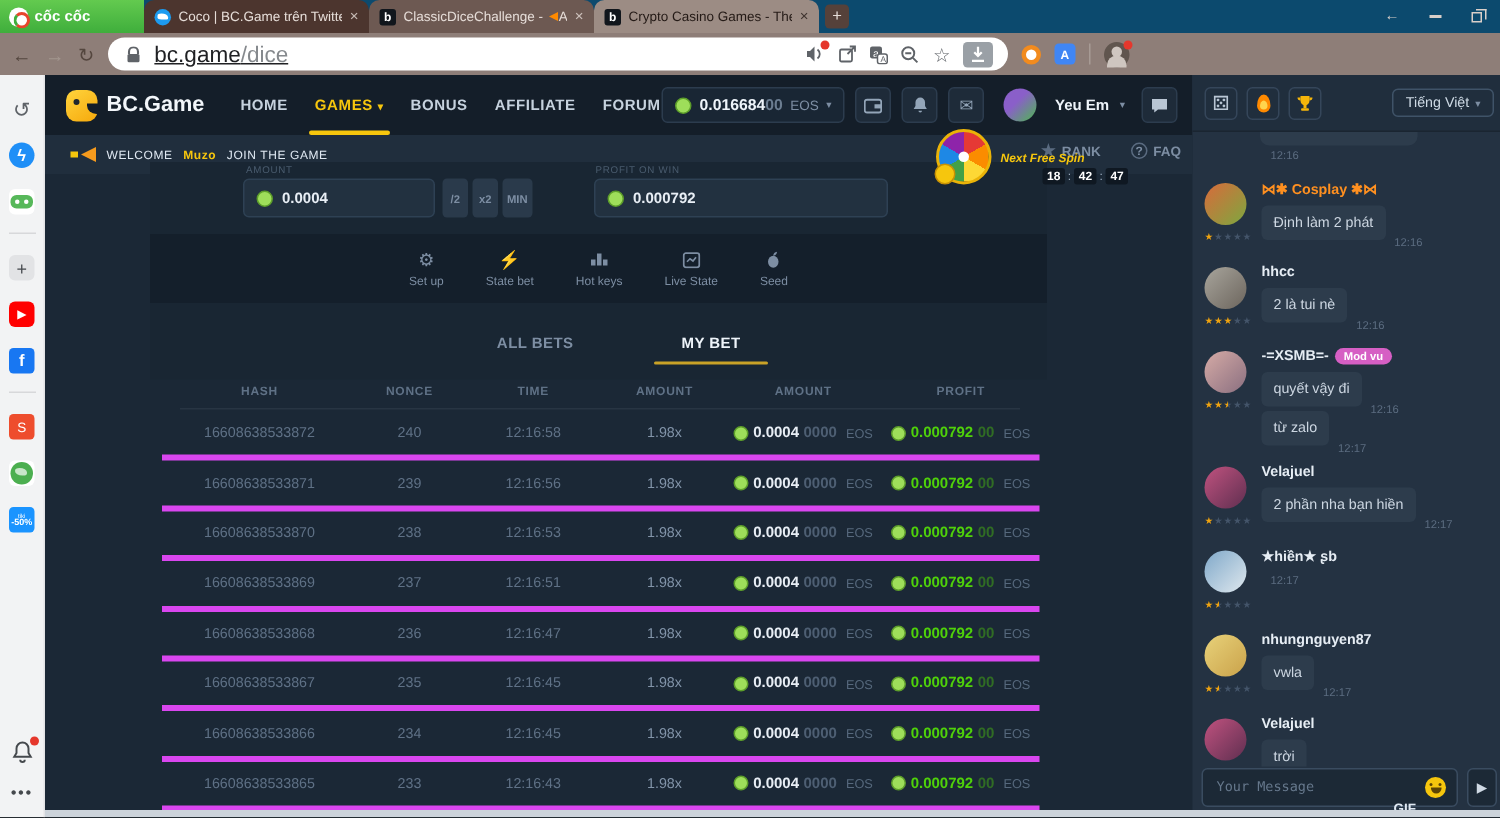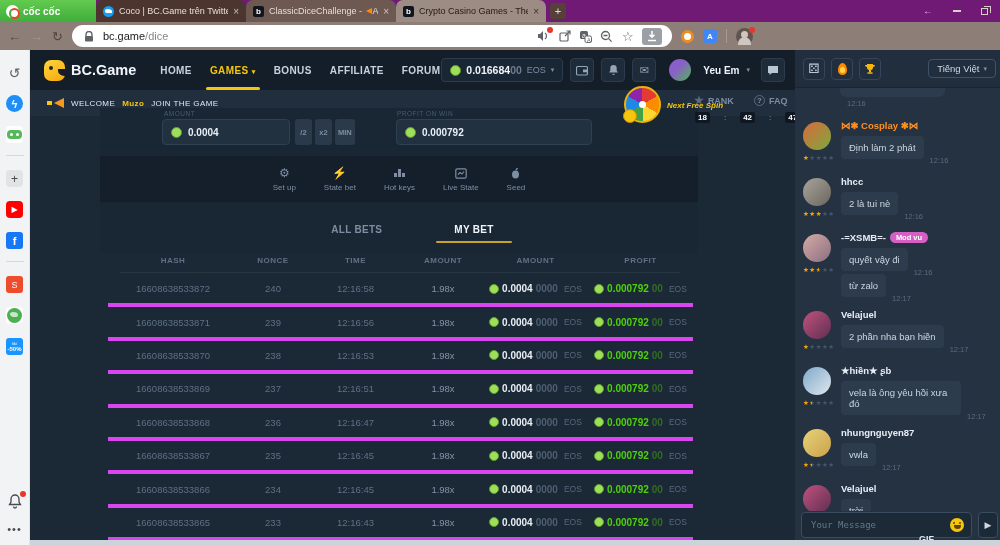--- a/index.html
+++ b/index.html
@@ -1,21 +1,21 @@
 <!DOCTYPE html>
 <html><head>
 <meta charset="utf-8">
 <style>
   html,body{margin:0;padding:0;background:#000;}
   *{box-sizing:border-box;}
   .screen{position:relative;width:1000px;height:545px;overflow:hidden;
     font-family:"Liberation Sans",sans-serif;background:#1b2836;}
 
   
-  .titlebar{position:absolute;top:0;left:0;right:0;height:22px;background:#701a75;display:flex;align-items:flex-end;justify-content:space-between;}
+  .titlebar{position:absolute;top:0;left:0;right:0;height:22px;background:#0c4a6e;display:flex;align-items:flex-end;justify-content:space-between;}
   .brand{height:22px;width:96px;background:linear-gradient(#63ca4f,#3fae3c);display:flex;align-items:center;gap:4px;padding:0 6px;}
   .brand .blogo{width:13px;height:13px;border-radius:50%;background:#fff;position:relative;flex:0 0 auto;}
   .brand .blogo::after{content:"";position:absolute;left:3px;top:3px;width:7px;height:7px;border-radius:50%;border:2px solid #e8452c;border-left-color:#3fae3c;}
   .brand span{color:#fff;font-size:10px;font-weight:bold;white-space:nowrap;}
   .tab{height:22px;width:150px;display:flex;align-items:center;gap:5px;padding:0 7px;font-size:9px;color:#e6ddd8;border-radius:7px 7px 0 0;overflow:hidden;}
   .tab .t{flex:1;white-space:nowrap;overflow:hidden;}
   .tab .x{font-size:10px;color:inherit;opacity:.8;}
   .tab1{background:#4c352e;}
   .tab2{background:#6d5952;}
   .tab3{background:#9c8c84;color:#241a16;}
@@ -27,21 +27,21 @@
   .winctl{margin-left:auto;display:flex;align-items:center;gap:20px;padding:0 12px;height:22px;}
   .winctl .wc{color:#d9cfc9;font-size:10px;line-height:1;}
   .wc-min{width:8px;border-bottom:2px solid #d9cfc9;height:2px;}
   .wc-restore{width:7px;height:7px;border:1px solid #d9cfc9;position:relative;}
   .wc-restore::before{content:"";position:absolute;top:-3px;left:2px;width:6px;height:6px;border-top:1px solid #d9cfc9;border-right:1px solid #d9cfc9;}
 
   .toolbar{position:absolute;top:22px;left:0;right:0;height:28px;background:#8e7e78;display:flex;align-items:center;padding:0 8px;gap:9px;}
   .navbtn{font-size:13px;color:#54463e;line-height:1;}
   .navbtn.dim{color:#a3968f;}
   .addrbar{height:22px;flex:0 0 600px;background:#fff;border-radius:11px;display:flex;align-items:center;padding:0 10px;gap:7px;}
-  .addrbar .url{font-size:11px;color:#202124;}
+  .addrbar .url{font-size:15px;color:#202124;text-decoration:underline;}
   .addrbar .url .path{color:#85898d;}
   .addrbar .sp{flex:1;}
   .pill-ic{width:14px;height:14px;flex:0 0 auto;position:relative;display:flex;align-items:center;justify-content:center;}
   .redot{position:absolute;top:-2px;right:-2px;width:6px;height:6px;border-radius:50%;background:#e5372c;}
   .dlbox{width:20px;height:17px;background:#9aa0a6;border-radius:3px;display:flex;align-items:center;justify-content:center;}
   .ext{display:flex;align-items:center;gap:9px;}
   .ring{width:13px;height:13px;border-radius:50%;border:3.5px solid #f28b1e;background:#fff;}
   .trchip{width:14px;height:14px;border-radius:3px;background:#4086f4;color:#fff;font-size:8px;font-weight:bold;display:flex;align-items:center;justify-content:center;}
   .vsep{width:1px;height:14px;background:#a79b95;}
   .prof{width:17px;height:17px;border-radius:50%;background:#60554e;position:relative;}
@@ -100,21 +100,21 @@
   .banner .w1,.banner .w3{font-size:8px;font-weight:normal;letter-spacing:.4px;color:#dfe8f2;}
   .banner .w2{font-size:8px;font-weight:bold;letter-spacing:.4px;color:#f6c60d;}
 
   .freespin{position:absolute;left:594px;top:36px;display:flex;gap:6px;z-index:5;align-items:flex-end;}
   .wheel{width:37px;height:37px;border-radius:50%;border:2px solid #eab308;flex:0 0 auto;position:relative;
     background:conic-gradient(#e53935 0 60deg,#fb8c00 60deg 120deg,#fdd835 120deg 180deg,#43a047 180deg 240deg,#1e88e5 240deg 300deg,#8e24aa 300deg 360deg);}
   .wheel::before{content:"";position:absolute;left:13px;top:13px;width:7px;height:7px;border-radius:50%;background:#fff;}
   .wheel::after{content:"";position:absolute;left:-3px;bottom:-2px;width:12px;height:12px;border-radius:50%;background:#f6c60d;border:1px solid #c79104;}
   .fscol{display:flex;flex-direction:column;gap:2px;padding-top:3px;}
   .fslabel{font-size:8px;font-weight:bold;font-style:italic;color:#f6c60d;white-space:nowrap;}
-  .timer{display:flex;align-items:center;gap:14px;padding-left:28px;}
+  .timer{display:flex;align-items:center;gap:2px;padding-left:28px;}
   .tbox{background:#0f1822;border-radius:2px;color:#fff;font-size:8px;font-weight:bold;padding:1px 3px;}
   .tcol{color:#9fb0c2;font-size:8px;}
   .rankfaq{position:absolute;top:44px;left:664px;display:flex;gap:20px;align-items:center;z-index:4;}
   .rf{display:flex;align-items:center;gap:4px;font-size:9px;font-weight:bold;color:#7d8ea3;}
   .rf .st{color:#5a6b80;font-size:11px;}
   .qc{width:11px;height:11px;border-radius:50%;border:1px solid #5a6b80;color:#7d8ea3;font-size:8px;display:flex;align-items:center;justify-content:center;}
 
   .game{position:absolute;left:70px;top:58px;width:598px;height:145px;background:#192633;}
   .flabel{position:absolute;top:2px;font-size:6.5px;letter-spacing:.5px;color:#55687c;opacity:.8;}
   .field{position:absolute;top:11px;height:26px;background:#223140;border:1px solid #2e4154;border-radius:4px;display:flex;align-items:center;gap:6px;padding:0 8px;}
@@ -163,21 +163,21 @@
   .mstars{position:absolute;left:0;top:34px;font-size:6.5px;letter-spacing:.5px;white-space:nowrap;}
   .mstars .f{color:#f1a40f;}
   .mstars .e{color:#44556a;}
   .mstars .h{background:linear-gradient(90deg,#f1a40f 50%,#44556a 50%);-webkit-background-clip:text;background-clip:text;color:transparent;}
   .mnamerow{display:flex;align-items:center;gap:4px;margin:2px 0 5px;}
   .mname{font-size:9.5px;font-weight:bold;color:#e6edf4;white-space:nowrap;}
   .mbadge{background:#d65fc4;color:#fff;font-size:7.5px;font-weight:bold;border-radius:7px;padding:1px 6px;}
   .brow{display:flex;align-items:flex-end;margin-bottom:3px;}
   .bubble{background:#2d3c4c;color:#ccd6e1;font-size:9.5px;padding:6px 8px;border-radius:4px;max-width:120px;}
   .btime{font-size:7.5px;color:#5b6c80;margin:0 0 -6px 6px;}
-  .chatinput{position:absolute;left:6px;right:28px;bottom:7px;height:26px;background:#1c2936;border:1px solid #3a4c60;border-radius:4px;display:flex;align-items:center;gap:16px;padding:0 7px;}
+  .chatinput{position:absolute;left:6px;right:28px;bottom:7px;height:26px;background:#1c2936;border:1px solid #3a4c60;border-radius:4px;display:flex;align-items:center;gap:6px;padding:0 7px;}
   .chatinput input{flex:1;min-width:0;background:transparent;border:0;outline:none;color:#cdd9e4;font-family:"DejaVu Sans Mono",monospace;font-size:9px;}
   .chatinput input::placeholder{color:#66788c;}
   .giflbl{font-size:9px;font-weight:bold;color:#dfe8f2;margin-top:28px;}
   .emoji{width:14px;height:14px;border-radius:50%;background:#f6c60d;position:relative;flex:0 0 auto;}
   .emoji::before{content:"";position:absolute;left:3px;top:4px;width:2px;height:2px;border-radius:50%;background:#5c4404;box-shadow:6px 0 0 #5c4404;}
   .emoji::after{content:"";position:absolute;left:3.5px;top:7px;width:7px;height:4px;border-radius:0 0 6px 6px;background:#5c4404;}
   .sendbtn{position:absolute;right:2px;bottom:7px;width:20px;height:26px;border-radius:4px;background:#1c2936;border:1px solid #3a4c60;color:#cfd9e4;font-size:9px;display:flex;align-items:center;justify-content:center;}
 
   .bottomstrip{position:absolute;left:30px;right:0;bottom:0;height:5px;background:#ccd3da;}
   svg{display:block;}
@@ -667,21 +667,20 @@
             <span class="btime">12:17</span>
           </div>
         </div>
         <div class="msg">
           <span class="mav" style="background: linear-gradient(135deg, rgb(127, 168, 201), rgb(223, 232, 238));"></span>
           <span class="mstars"><span class="f">★</span><span class="h">★</span><span class="e">★</span><span class="e">★</span><span class="e">★</span></span>
           <div class="mnamerow">
             <span class="mname">★hiền★ ʂb</span>
           </div>
           <div class="brow">
-            <div class="bubble">vela là ông yêu hồi xưa đó</div>
             <span class="btime">12:17</span>
           </div>
         </div>
         <div class="msg">
           <span class="mav" style="background: linear-gradient(135deg, rgb(232, 210, 122), rgb(202, 162, 74));"></span>
           <span class="mstars"><span class="f">★</span><span class="h">★</span><span class="e">★</span><span class="e">★</span><span class="e">★</span></span>
           <div class="mnamerow">
             <span class="mname">nhungnguyen87</span>
           </div>
           <div class="brow">

